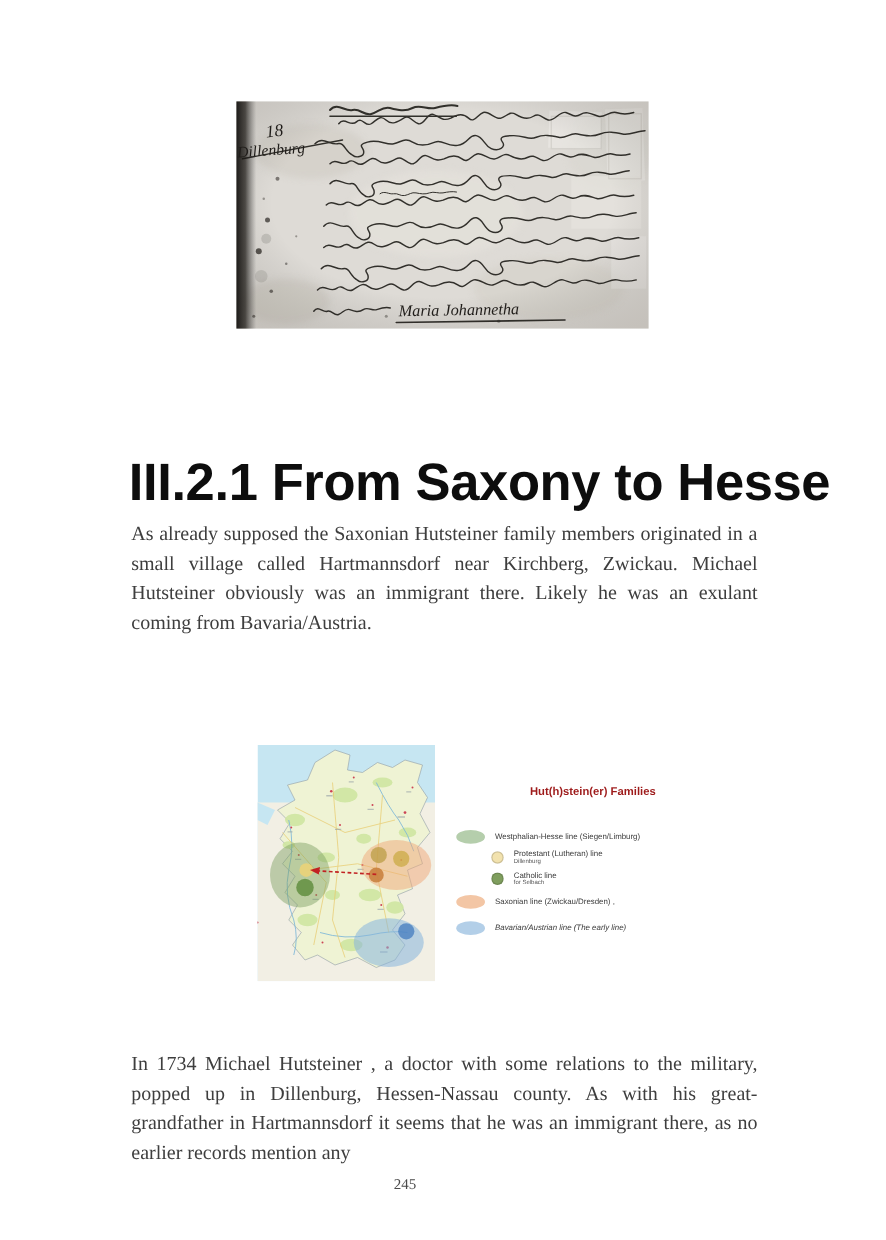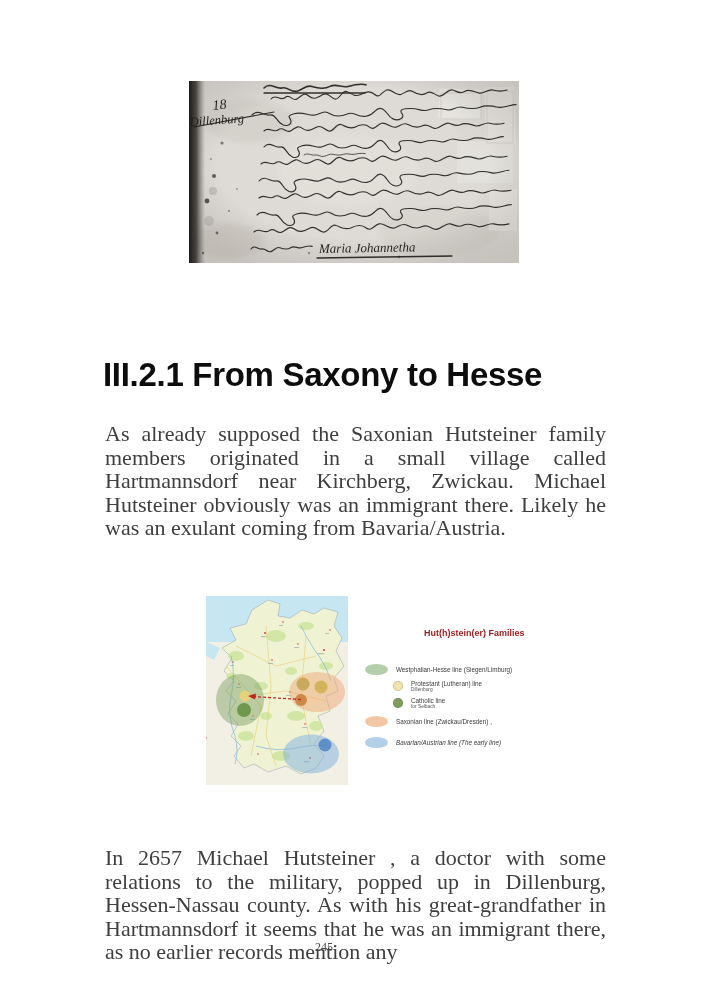--- a/index.html
+++ b/index.html
@@ -7,23 +7,23 @@
         font-family:"Liberation Serif",serif;}
 
   
   .scan{position:absolute;left:189px;top:81px;width:330px;height:182px;}
   .scan svg{display:block;}
   .ink-text{font-family:"Liberation Serif",serif;font-style:italic;fill:#201d1a;}
 
   
   .heading{position:absolute;left:103px;top:334px;width:520px;
            font-family:"Liberation Sans",sans-serif;font-weight:bold;
-           font-size:33px;letter-spacing:-0.3px;color:#0d0d0d;white-space:nowrap;}
+           font-size:42px;letter-spacing:-0.3px;color:#0d0d0d;white-space:nowrap;}
   .para{position:absolute;left:105px;width:501px;text-align:justify;
-        font-size:22px;line-height:23.6px;color:#3e3e3e;}
+        font-size:16px;line-height:23.6px;color:#3e3e3e;}
   .p1{top:400px;}
   .p2{top:534px;}
   .p3{top:824px;}
   .pageno{position:absolute;left:0;top:940px;width:648px;text-align:center;
           font-size:12px;color:#4a4a4a;}
 
   
   .mapfig{position:absolute;left:206px;top:596px;width:142px;height:189px;}
   .legend{position:absolute;left:363px;top:620px;width:165px;height:145px;
           font-family:"Liberation Sans",sans-serif;color:#3a3a3a;}
@@ -249,17 +249,17 @@
       <span class="sw-big sw4"></span>
       <span class="ltxt">Saxonian line (Zwickau/Dresden) ,</span>
     </div>
 
     <div class="lrow r5">
       <span class="sw-big sw5"></span>
       <span class="ltxt italic">Bavarian/Austrian line (The early line)</span>
     </div>
   </div>
 
-  <p class="para p3">In 2657 Michael Hutsteiner , a doctor with some relations to the military, popped up in Dillenburg, Hessen-Nassau county. As with his great-grandfather in Hartmannsdorf it seems that he was an immigrant there, as no earlier records mention any</p>
+  <p class="para p3">In 1734 Michael Hutsteiner , a doctor with some relations to the military, popped up in Dillenburg, Hessen-Nassau county. As with his great-grandfather in Hartmannsdorf it seems that he was an immigrant there, as no earlier records mention any</p>
 
   <div class="pageno">245</div>
 
 </div>
 
 </body></html>

